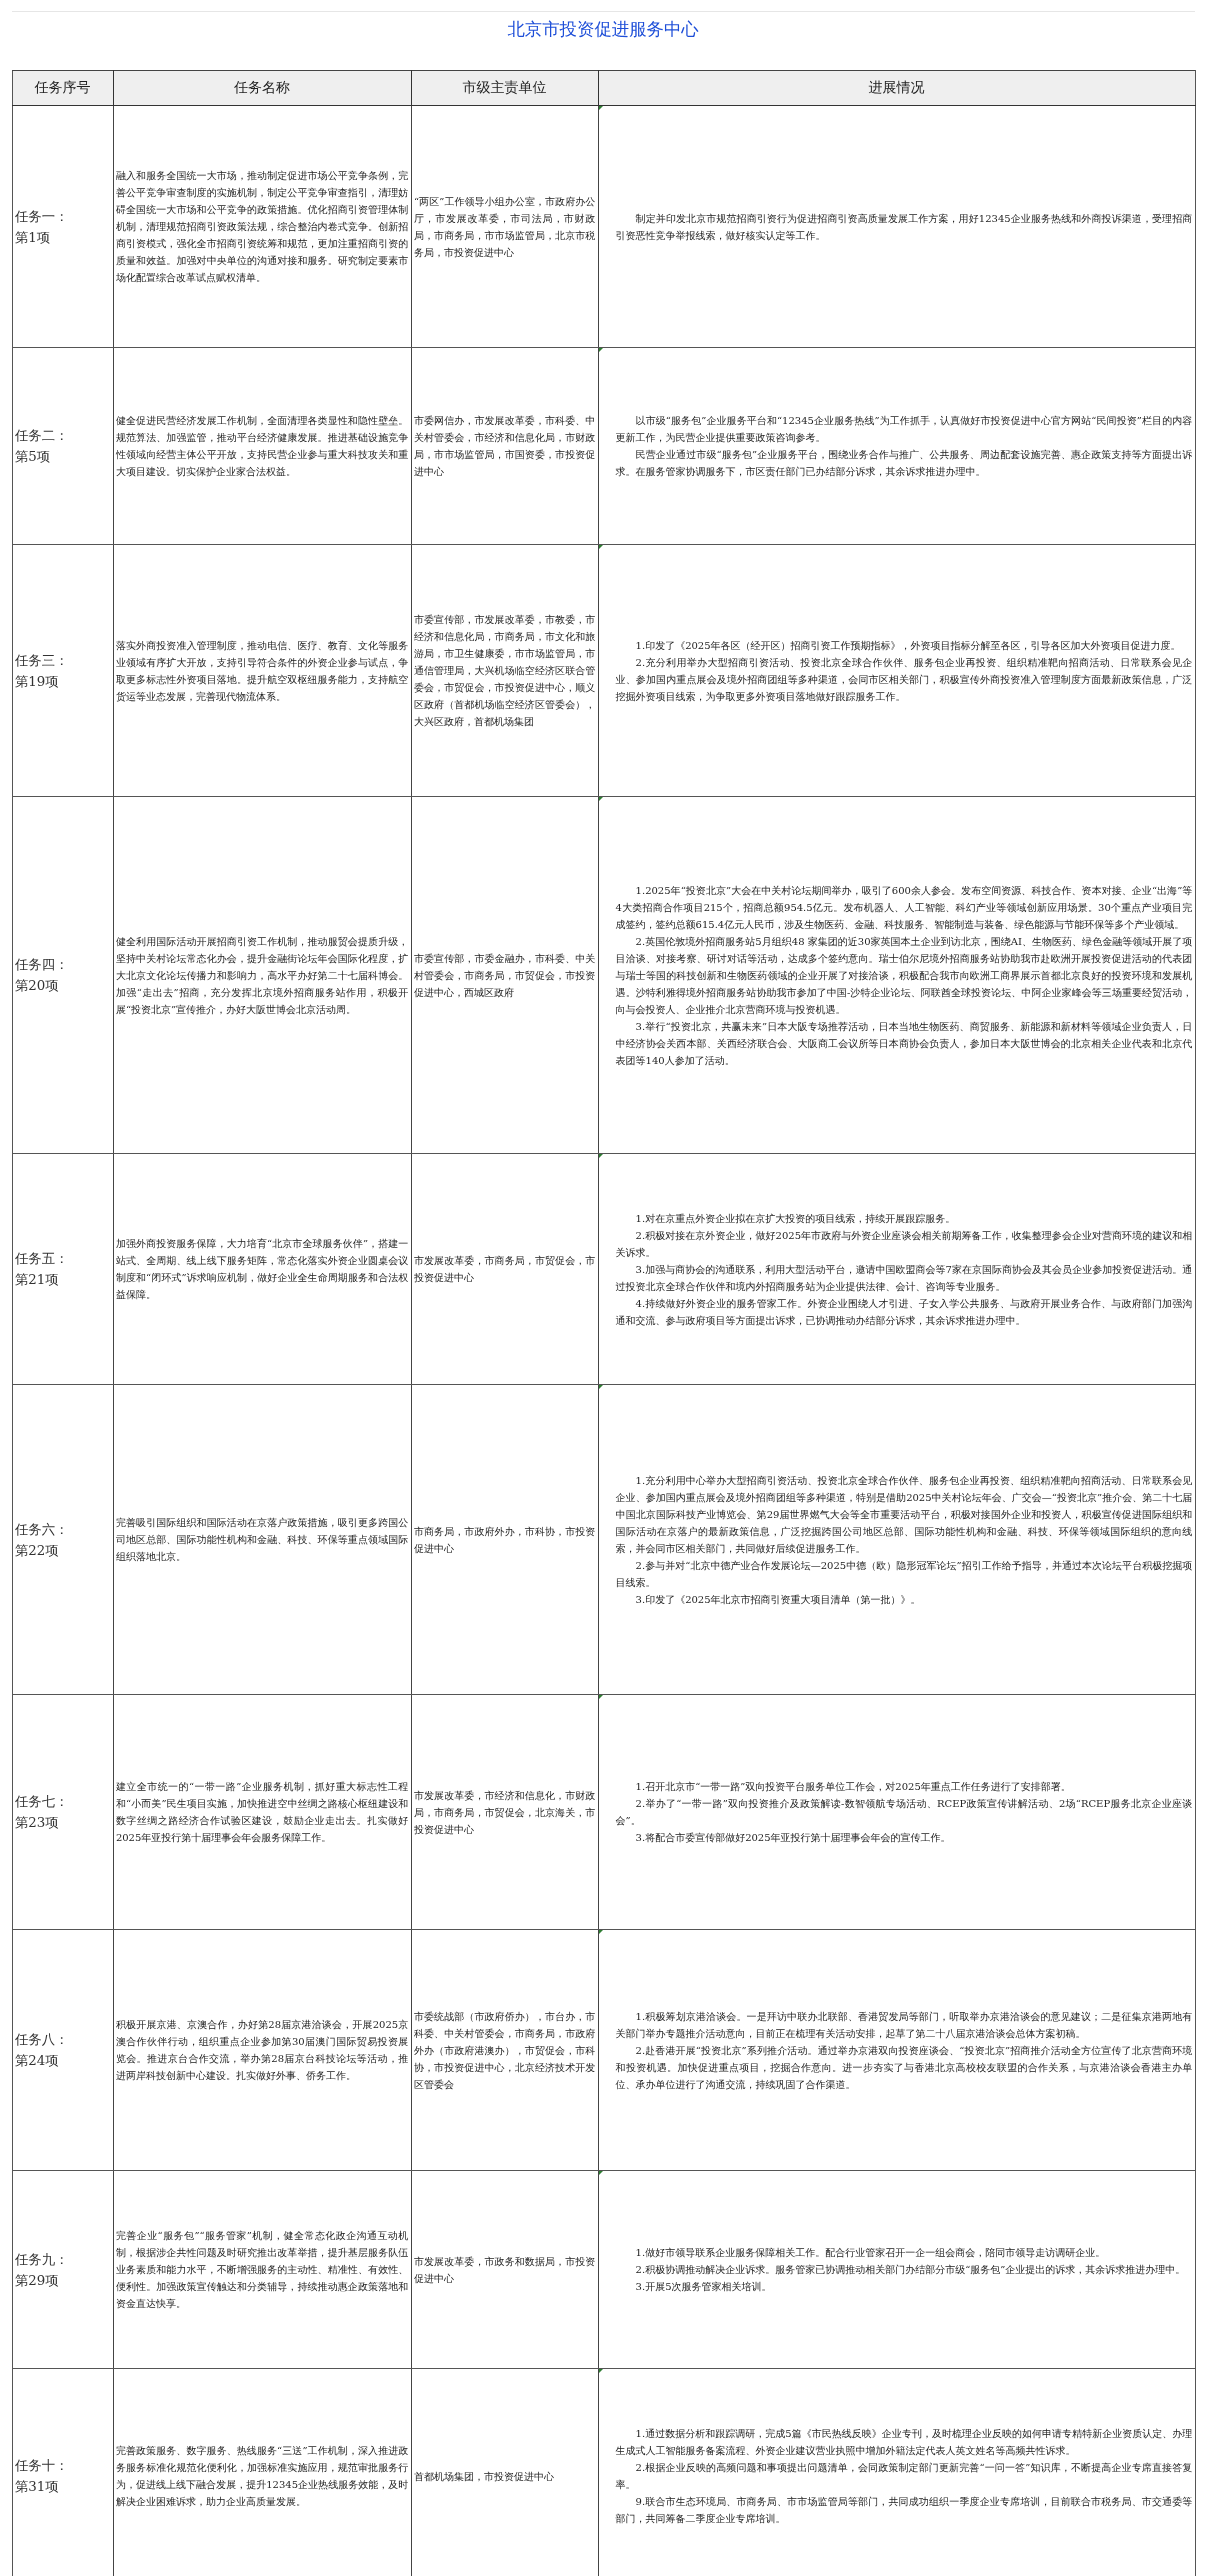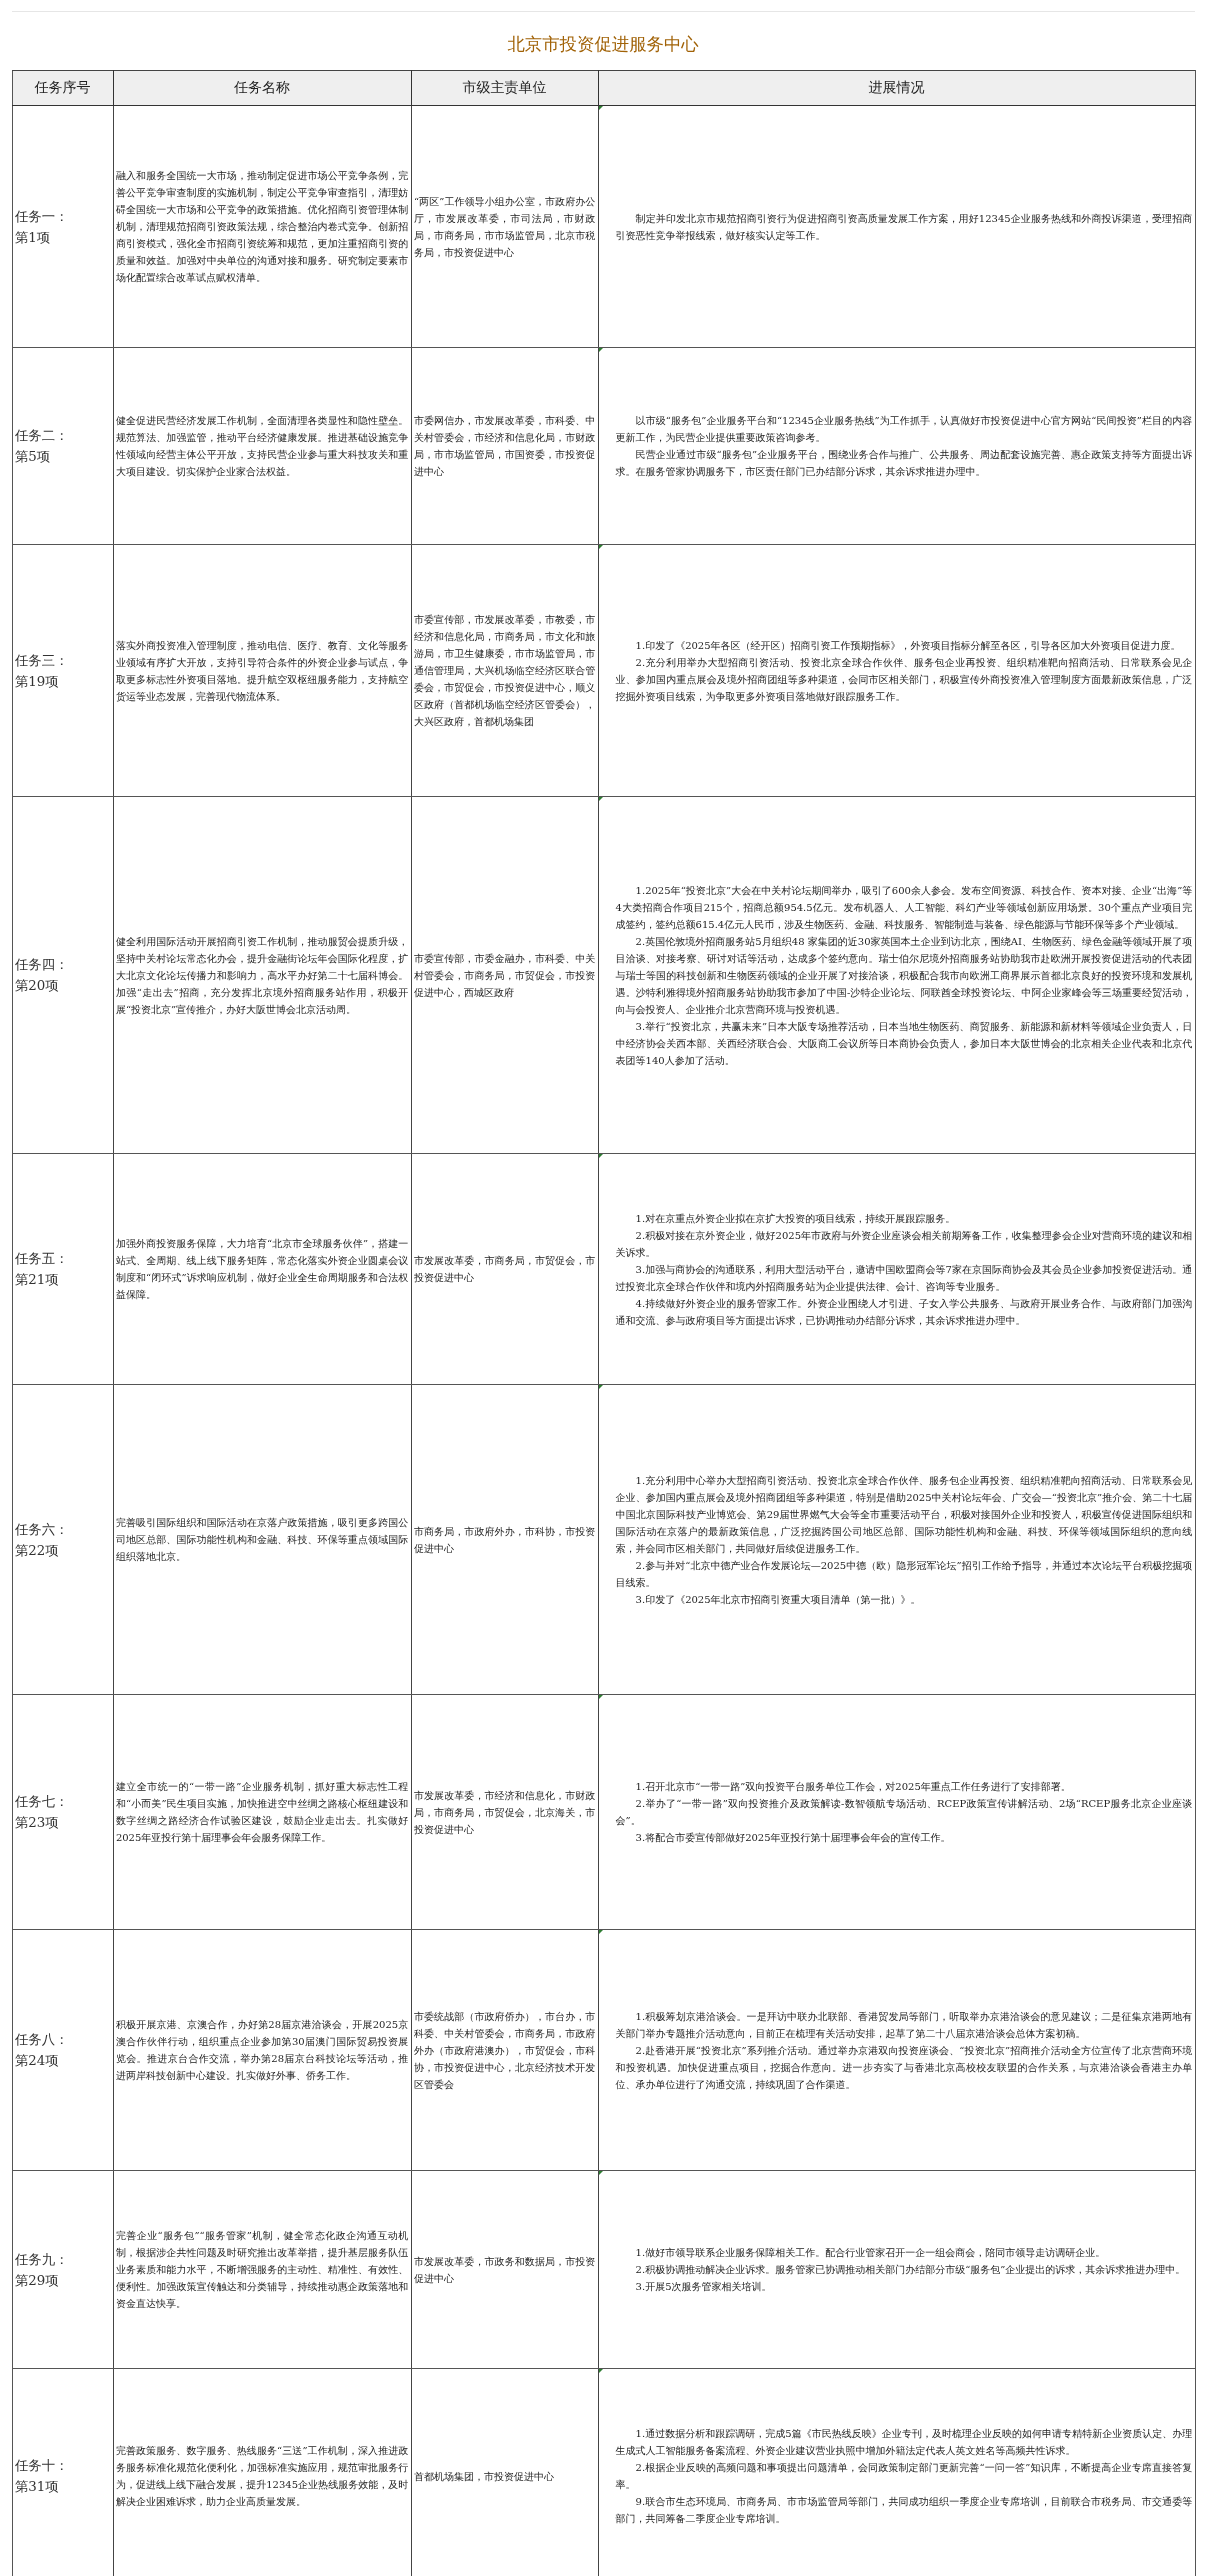--- a/index.html
+++ b/index.html
@@ -1,20 +1,20 @@
 <!DOCTYPE html>
 <html style="font-size:9.3px"><head>
 <meta charset="utf-8">
 <style>
   html, body { margin: 0; padding: 0; background: #ffffff; }
   body { width: 1207px; height: 2576px; position: relative; overflow: hidden;
          font-family: "DejaVu Serif", "Liberation Serif", serif; color: #222; }
   .sheet { position: absolute; left: 11.6px; top: 10.5px; width: 1183px; }
   .title-block { height: 58px; border-top: 1.2px solid #e6e6e6; text-align: center; }
-  .title-line { font-family: Liberation Serif, serif; font-size: 17.4px; line-height: 23px; color: #a16207; margin-top: 14px; }
+  .title-line { font-family: Liberation Mono, monospace; font-size: 17.4px; line-height: 23px; color: #1d4ed8; }
   .title-line.first { padding-top: 7px; }
   table { border-collapse: collapse; width: 1183px; table-layout: fixed; }
   col.c1 { width: 101px; } col.c2 { width: 298px; } col.c3 { width: 187px; } col.c4 { width: 597px; }
   th { background: #efefef; font-family: "DejaVu Sans", "Liberation Sans", sans-serif; font-weight: normal;
        font-size: 14px; height: 18.6px; border: 0.6px solid #333; border-top: 1.2px solid #444; padding: 8px; }
   td { border: 0.6px solid #444; vertical-align: middle; padding: 0 2.3px; font-size: 10px; line-height: 17px; }
   tr.data td { border-bottom: 1.2px solid #555; }
   td.seq { text-align: left; font-size: 13.4px; line-height: 21px; color: #333; }
   td.name, td.unit { text-align: justify; color: #222; }
   td.progress { text-align: justify; position: relative; padding-left: 17px; }

